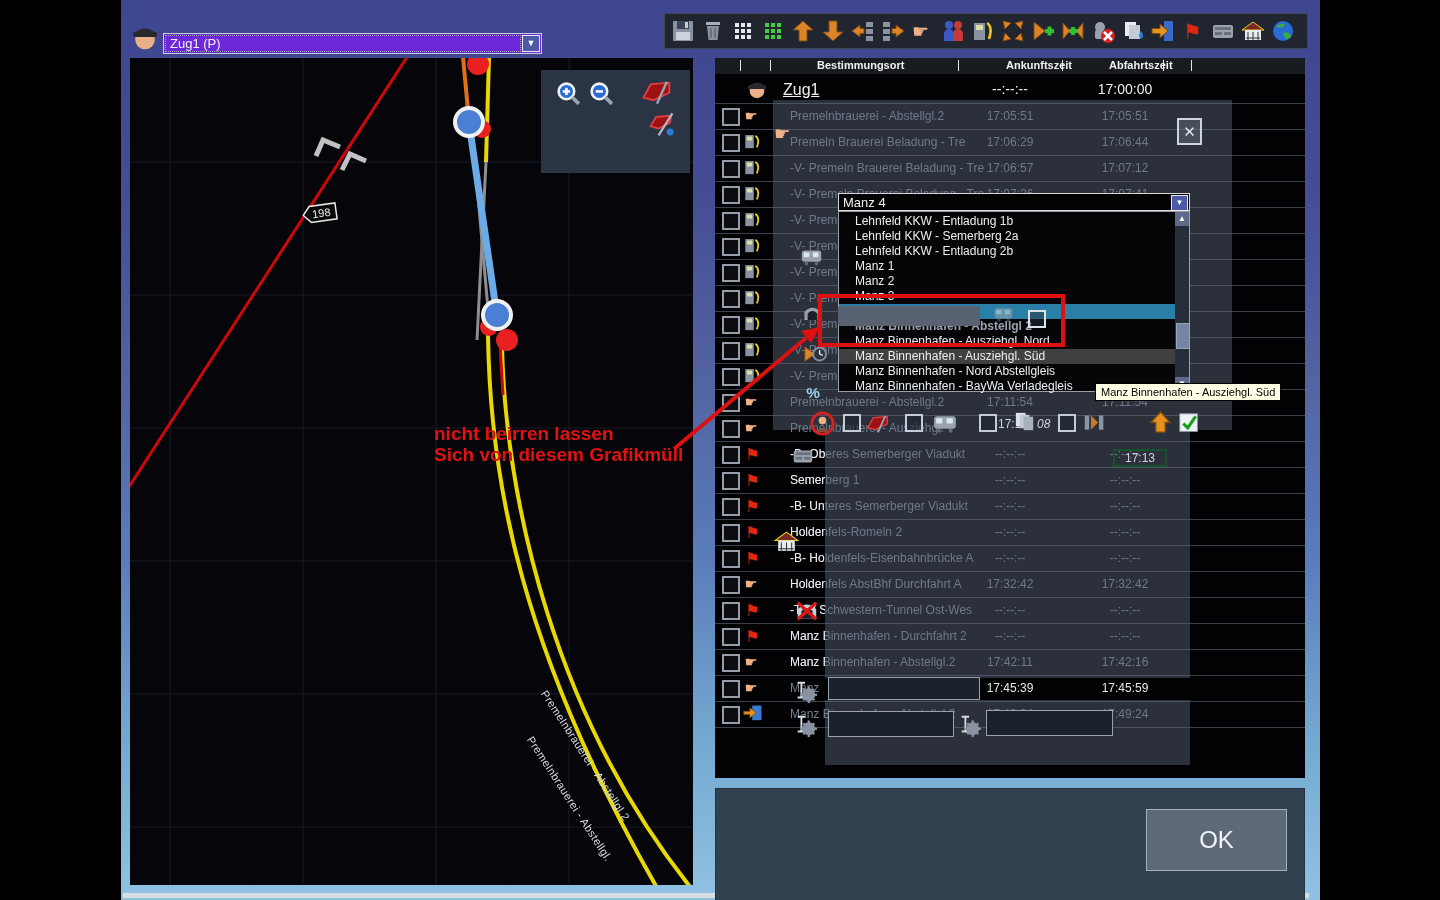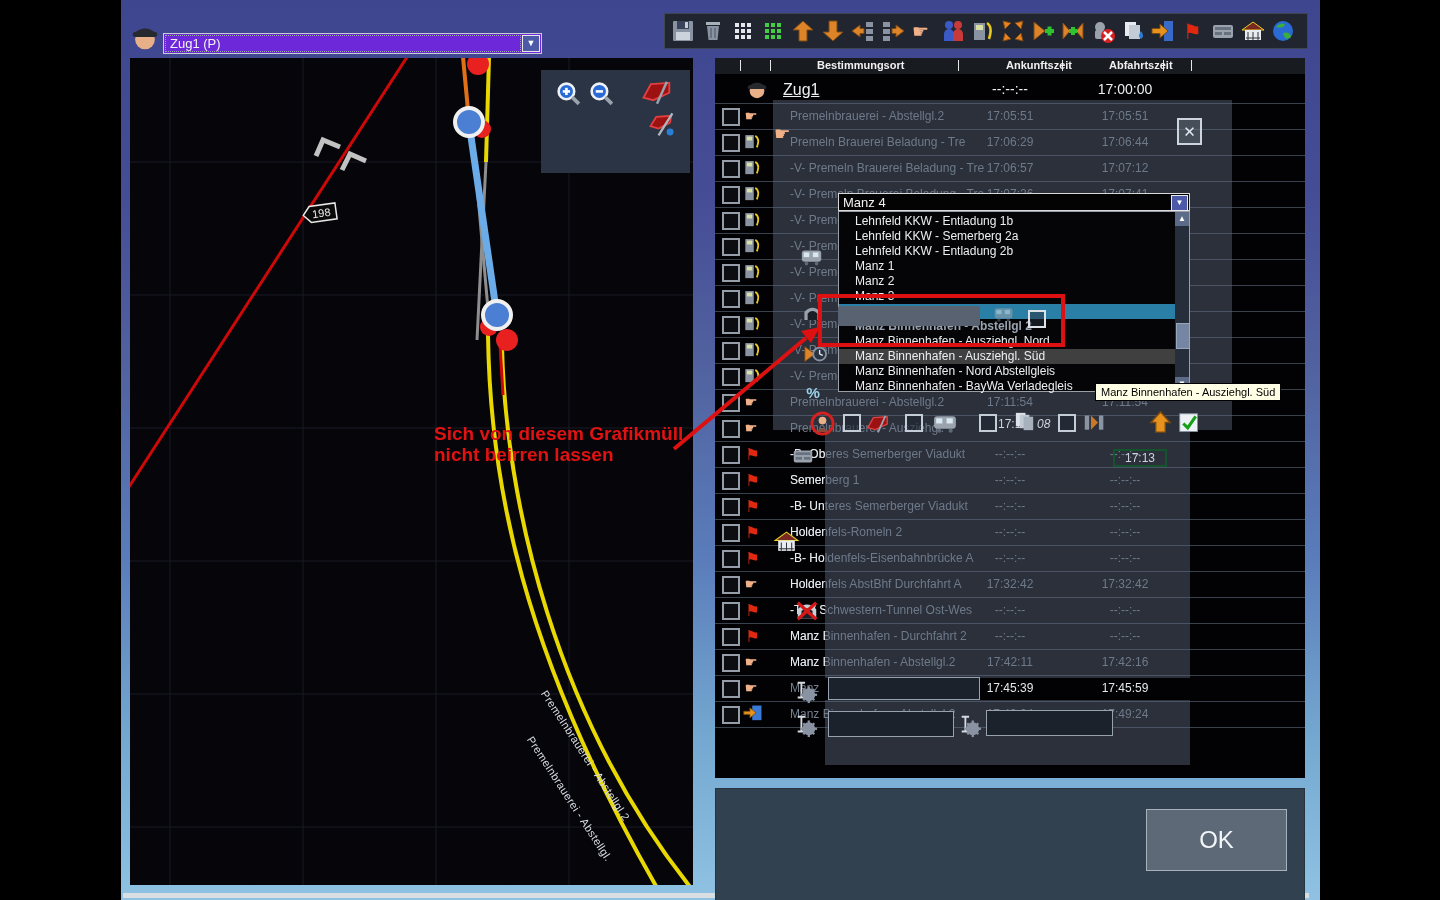--- a/index.html
+++ b/index.html
@@ -150,22 +150,22 @@
             </svg></span></div>
         <div class="mmi" style="left: 106px; top: 40px;"><span><svg viewBox="0 0 26 26" xmlns="http://www.w3.org/2000/svg" style="width: 30px; height: 30px; display: block;">
               <path d="M3 14 L8 6 L21 5 L20 11 L10 16 Z" fill="#9c1212" stroke="#e04040" stroke-width="1.5"></path>
               <line x1="22" y1="3" x2="10" y2="22" stroke="#b0b6be" stroke-width="2"></line>
               <circle cx="20" cy="19" r="3" fill="#2a7fd4"></circle>
             </svg></span></div>
       </div>
   </div>
 
   <div class="abs" id="red-note">
+    <div>nicht beirren lassen</div>
     <div>Sich von diesem Grafikmüll</div>
-    <div>nicht beirren lassen</div>
   </div>
 
   <div class="abs" id="conductor-icon"><span><svg viewBox="0 0 26 26" xmlns="http://www.w3.org/2000/svg" style="width: 32px; height: 32px; display: block;">
           <circle cx="13" cy="15" r="8" fill="#e8b088"></circle>
           <path d="M4 10 Q13 2 22 10 L21 13 Q13 8 5 13 Z" fill="#26292e"></path>
           <rect x="3" y="9" width="20" height="4" rx="2" fill="#26292e"></rect>
         </svg></span></div>
   <div class="abs" id="train-selector">
     <span class="val">Zug1 (P)</span>
     <span class="dd">▼</span>

